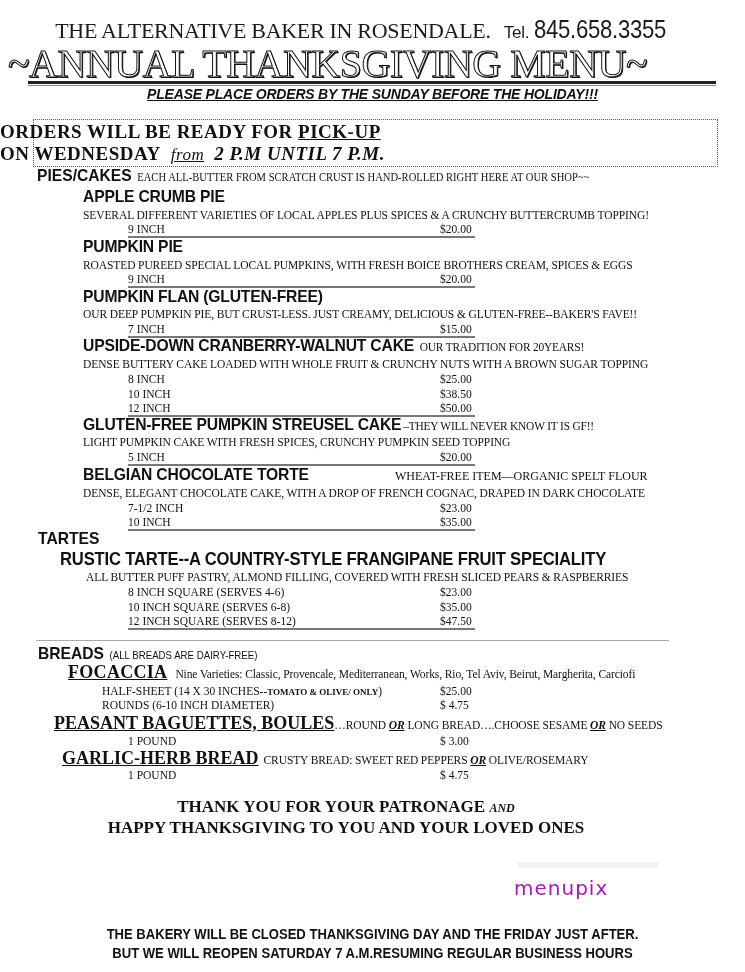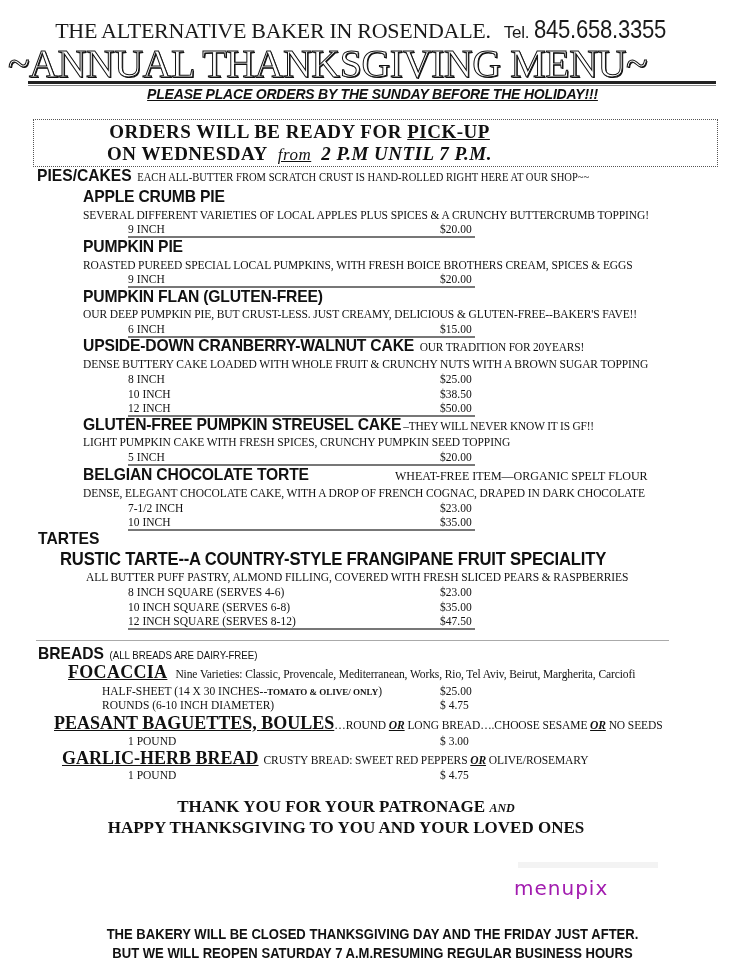--- a/index.html
+++ b/index.html
@@ -14,21 +14,21 @@
     .bakery-line .tel { font-family: "Liberation Sans", sans-serif; font-size: 26px; transform: scaleX(0.85); display:inline-block; transform-origin:left; }
     .title { top: 40px; left: 0; width: 655px; text-align: center; font-size: 40px; letter-spacing: -0.5px; color:#fff;
              -webkit-text-stroke: 1px #111; text-shadow: 1px 1px 0 #111; font-weight: normal; }
     .title-rule { top: 81px; left: 28px; width: 688px; height: 3px; background: #222; }
     .title-rule2 { top: 85px; left: 28px; width: 688px; height: 1px; background: #888; }
     .orders-by { top: 86px; left: 0; width: 745px; text-align: center; font-family: "Liberation Sans", sans-serif;
                  font-weight: bold; font-style: italic; font-size: 14px; text-decoration: underline; letter-spacing: -0.2px; }
 
     
     .pickup-box { top: 119px; left: 33px; width: 685px; height: 48px; border: 1px dotted #555; }
-    .pickup-1, .pickup-2 { left: 0; width: 599px; text-align: center; font-weight: bold; font-size: 19px; letter-spacing: 0.5px; }
+    .pickup-1, .pickup-2 { left: 0; width: 599px; font-weight: bold; font-size: 19px; letter-spacing: 0.5px; }
     .pickup-1 { top: 121px; }
     .pickup-2 { top: 143px; }
     .pickup-1 u { text-decoration: underline; }
     .pickup-2 .from { font-weight: normal; font-style: italic; text-decoration: underline; font-size: 17px; margin: 0 10px; }
     .pickup-2 .time { font-style: italic; }
 
     
     .sec { font-family: "Liberation Sans", sans-serif; font-weight: bold; font-size: 17px; transform: scaleX(0.92); transform-origin: left; }
     .sec-note { font-size: 11.5px; font-family: "Liberation Serif", serif; font-weight: normal; margin-left: 6px; }
 
@@ -84,21 +84,21 @@
 <div class="abs rule" style="top:236px; left:128px; width:347px;"></div>
 
 <div class="abs item-name" style="top:237px; left:83px;">PUMPKIN PIE</div>
 <div class="abs desc" style="top:259px; left:83px;">ROASTED PUREED SPECIAL LOCAL PUMPKINS, WITH FRESH BOICE BROTHERS CREAM, SPICES &amp; EGGS</div>
 <div class="abs size" style="top:273px; left:128px;">9 INCH</div>
 <div class="abs price" style="top:273px; left:440px;">$20.00</div>
 <div class="abs rule" style="top:286px; left:128px; width:347px;"></div>
 
 <div class="abs item-name" style="top:287px; left:83px;">PUMPKIN FLAN (GLUTEN-FREE)</div>
 <div class="abs desc" style="top:308px; left:83px;">OUR DEEP PUMPKIN PIE, BUT CRUST-LESS. JUST CREAMY, DELICIOUS &amp; GLUTEN-FREE--BAKER'S FAVE!!</div>
-<div class="abs size" style="top:323px; left:128px;">6 INCH</div>
+<div class="abs size" style="top:323px; left:128px;">7 INCH</div>
 <div class="abs price" style="top:323px; left:440px;">$15.00</div>
 <div class="abs rule" style="top:336px; left:128px; width:347px;"></div>
 
 <div class="abs item-name" style="top:336px; left:83px;">
   <span>UPSIDE-DOWN CRANBERRY-WALNUT CAKE</span><span class="item-note">OUR TRADITION FOR 20YEARS!</span>
 </div>
 <div class="abs desc" style="top:358px; left:83px;">DENSE BUTTERY CAKE LOADED WITH WHOLE FRUIT &amp; CRUNCHY NUTS WITH A BROWN SUGAR TOPPING</div>
 <div class="abs size" style="top:373px; left:128px;">8 INCH</div>
 <div class="abs price" style="top:373px; left:440px;">$25.00</div>
 <div class="abs size" style="top:388px; left:128px;">10 INCH</div>

